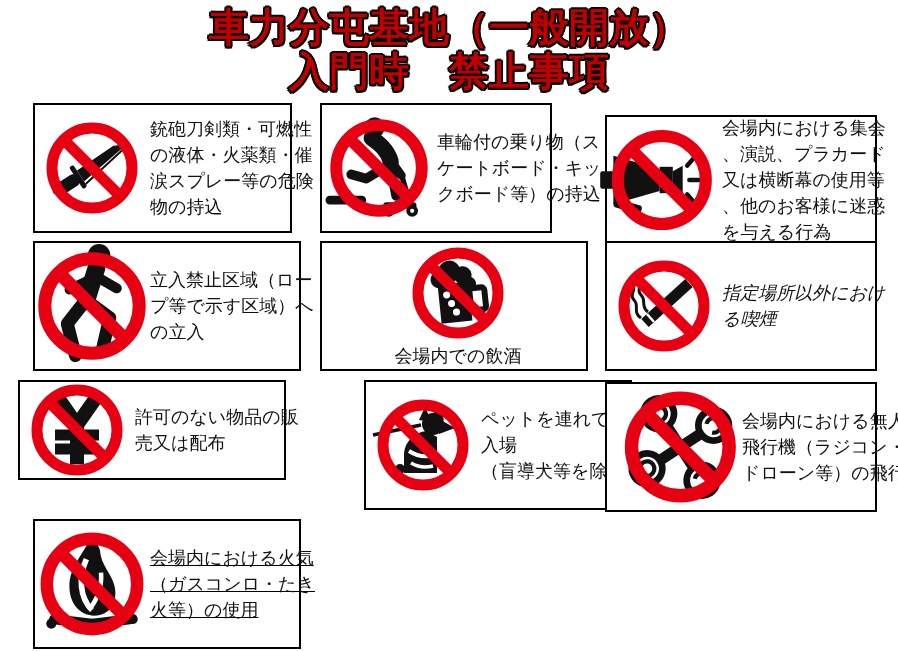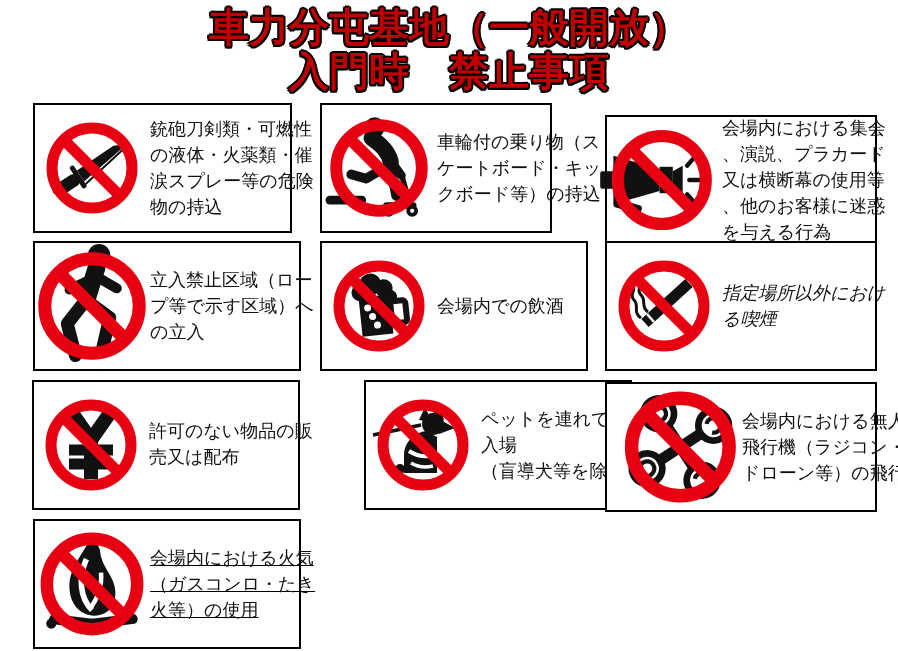--- a/index.html
+++ b/index.html
@@ -24,23 +24,23 @@
   }
   
   .card{
     position:absolute;border:2px solid #000;background:#fff;
     display:flex;align-items:center;box-sizing:border-box;overflow:visible;
   }
   .p1{left:33px;top:103px;width:259px;height:130px;}
   .p2{left:320px;top:103px;width:232px;height:130px;}
   .p3{left:605px;top:115px;width:272px;height:130px;}
   .p4{left:33px;top:241px;width:268px;height:130px;}
-  .p5{left:320px;top:241px;width:268px;height:130px;}
+  .p5{left:320px;top:241px;width:268px;height:130px;flex-direction:column;}
   .p6{left:605px;top:241px;width:272px;height:130px;font-style:italic;}
-  .p7{left:32px;top:380px;width:268px;height:130px;font-family:Liberation Mono, monospace;}
+  .p7{left:18px;top:380px;width:268px;height:100px;}
   .p8{left:320px;top:380px;width:268px;height:130px;margin-left:44px;}
   .p9{left:605px;top:382px;width:272px;height:130px;padding-left:20px;}
   .p10{left:33px;top:519px;width:268px;height:130px;text-decoration:underline;}
 
   .icon{flex:0 0 100px;height:100px;margin-left:7px;}
   svg.pict{width:100px;height:100px;overflow:visible;display:block;}
   .p2 svg.pict{transform:scale(1.07);}
   .p3 svg.pict{transform:scale(1.10) translateX(-2px);}
   .p4 svg.pict{transform:scale(1.18);}
   .p9 svg.pict{transform:scale(1.22) translateX(-3px);}

